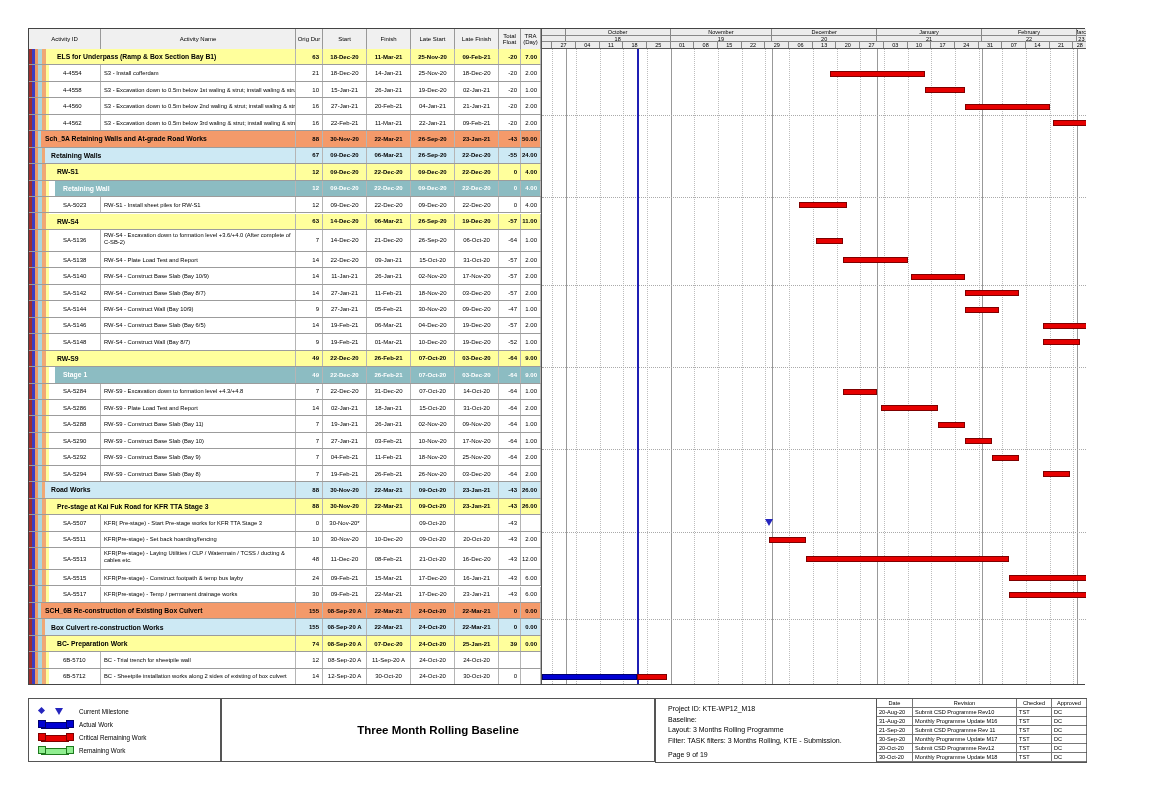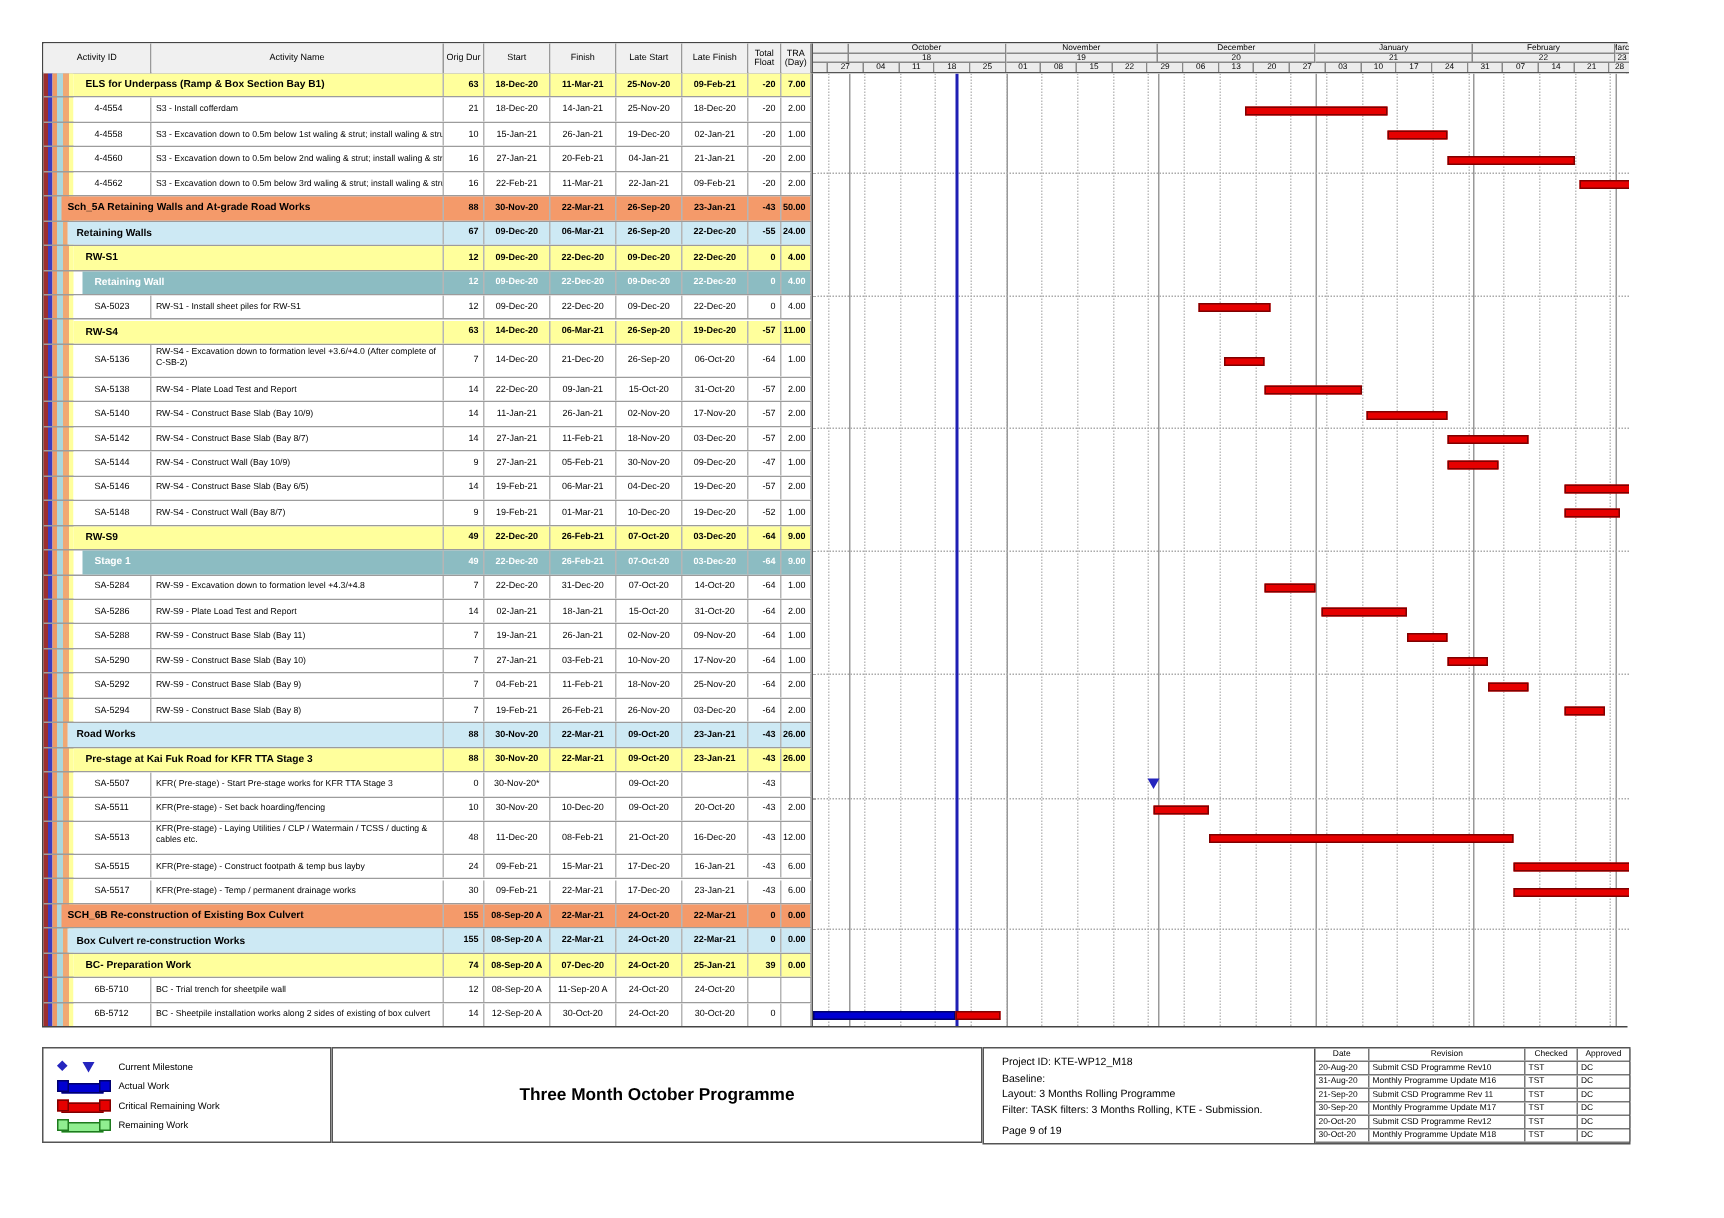--- a/index.html
+++ b/index.html
@@ -678,21 +678,21 @@
         <div style="width: 34px; height: 8px; position: relative;">
           <div class="lg-bar" style="position: absolute; left: 4px; top: 1.5px; background: rgb(144, 238, 144); border: 1px solid rgb(30, 122, 30);"></div>
           <div class="lg-sq" style="left: 1px; background: rgb(144, 238, 144); border: 1px solid rgb(30, 122, 30); top: 0px;"></div>
           <div class="lg-sq" style="left: 29px; background: rgb(144, 238, 144); border: 1px solid rgb(30, 122, 30); top: 0px;"></div>
         </div>
         <div class="legend-label">Remaining Work</div>
       </div>
     </div>
 
   <div id="title-box">
-    <div class="t2">Three Month October Programme</div>
+    <div class="t2">Three Month Rolling Baseline</div>
   </div>
 
   <div id="info-box">
     <div id="info-lines">
         <div>Project ID: KTE-WP12_M18</div>
         <div>Baseline:</div>
         <div>Layout: 3 Months Rolling Programme</div>
         <div>Filter: TASK filters: 3 Months Rolling, KTE - Submission.</div>
       </div>
     <div id="page-num">Page 9 of 19</div>

